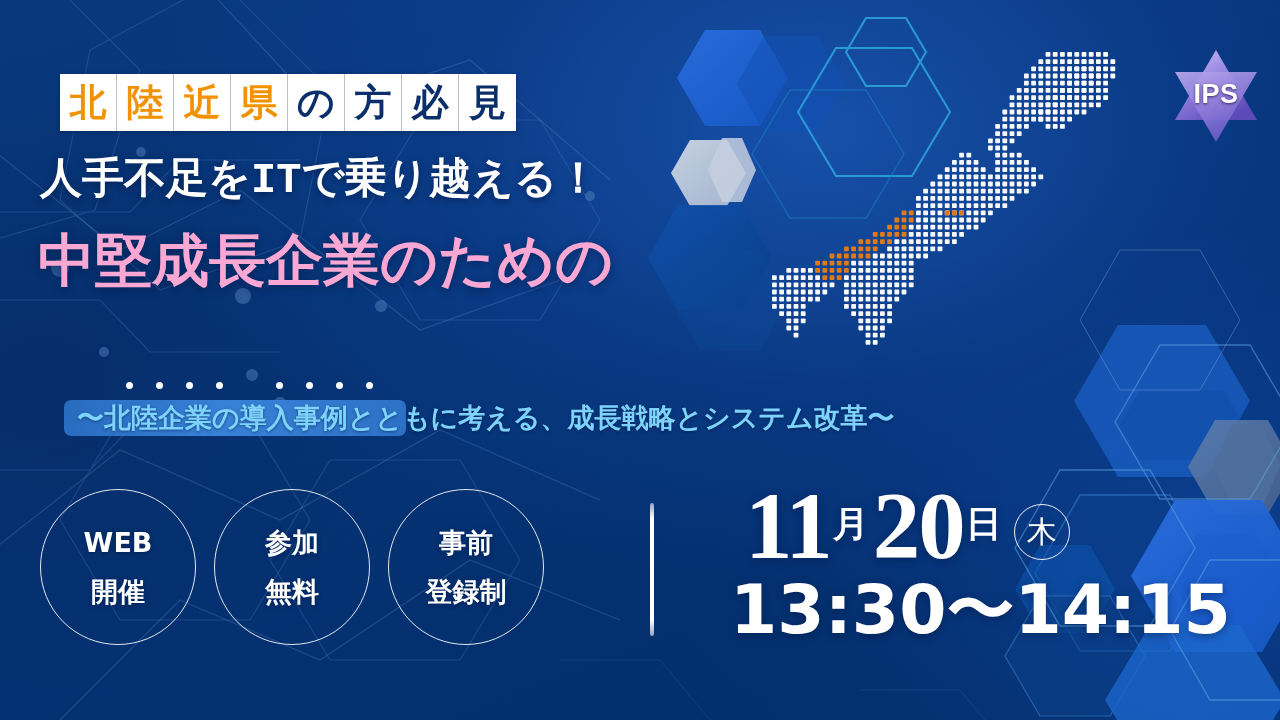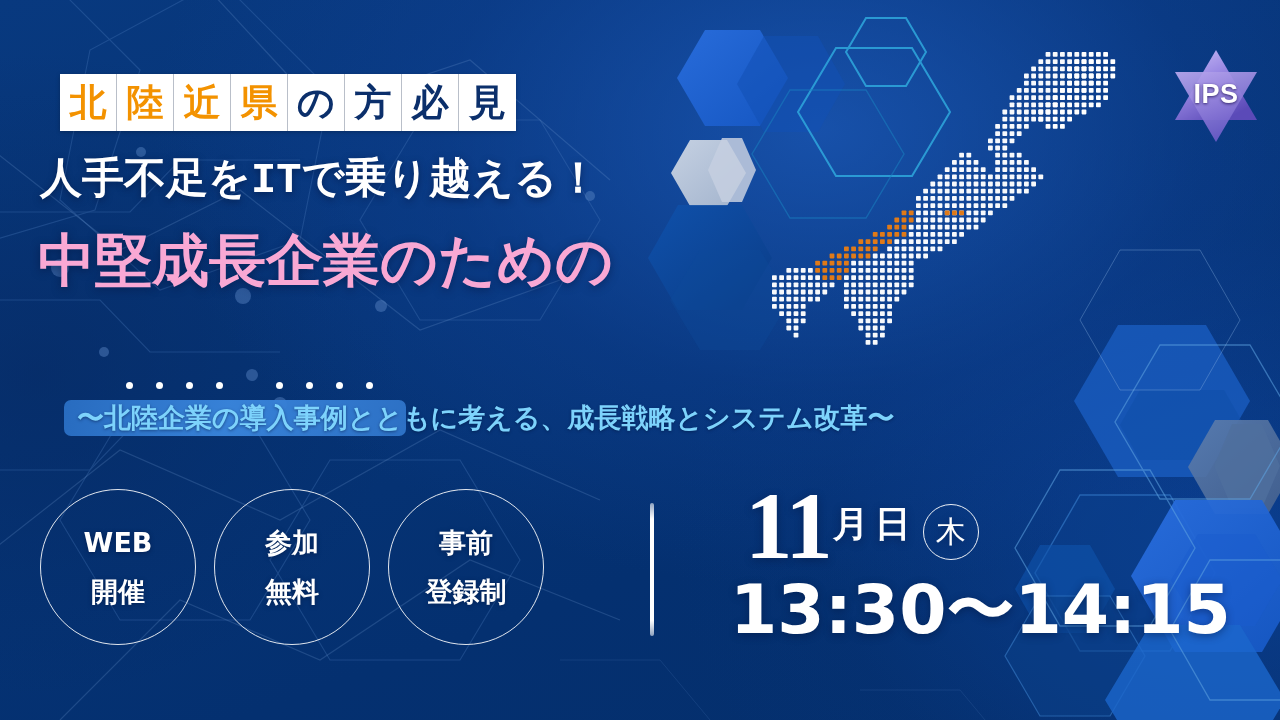--- a/index.html
+++ b/index.html
@@ -901,19 +901,20 @@
         <div class="l2">登録制</div>
       </div>
     </div>
 
   <div class="divider"></div>
 
   <div class="dateblock">
     <div class="date-row">
       <span class="num">11</span>
       <span class="unit">月</span>
+      <span class="num">20</span>
       <span class="unit">日</span>
       <span class="dow">木</span>
     </div>
     <div class="time">13:30〜14:15</div>
   </div>
 
 </div>
 
 </body></html>

